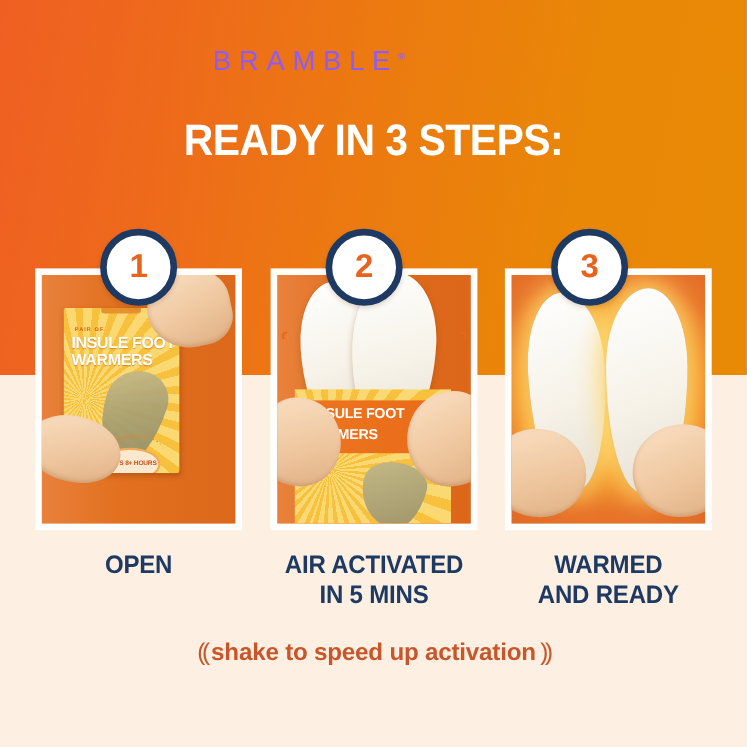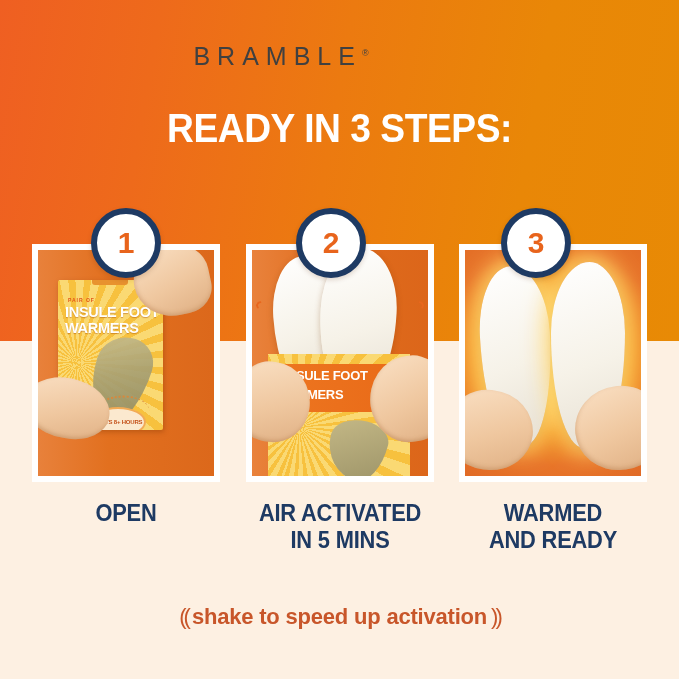--- a/index.html
+++ b/index.html
@@ -17,21 +17,21 @@
     background:linear-gradient(100deg,#EF5F22 0%,#EE6A1B 22%,#EC7A10 48%,#E98707 75%,#E88A05 100%);
   }
   #bg-bottom {
     position:absolute; left:0; top:341px; width:679px; height:338px;
     background:#FDF0E2;
   }
 
   
   #logo {
     position:absolute; left:0; top:42px; width:562px;
-    text-align:center; color:#404040;
+    text-align:center; color:#8b5cf6;
     font-size:25px; font-weight:400; letter-spacing:7px;
   }
   #logo .reg { font-size:9px; vertical-align:super; letter-spacing:0; }
 
   #headline {
     position:absolute; left:0; top:106px; width:679px;
     text-align:center; color:#FFFFFF;
     font-size:40px; font-weight:bold; letter-spacing:-0.5px;
     transform:scaleX(0.93); transform-origin:center;
   }
@@ -187,21 +187,21 @@
   }
   .caption {
     width:188px; text-align:center;
     color:#1E3A63; font-size:23px; font-weight:bold;
     line-height:1.18; letter-spacing:-0.2px;
     transform:scaleX(0.95); transform-origin:center top;
   }
 
   
   #tagline {
-    position:absolute; left:0; top:604px; width:679px;
+    position:absolute; left:0; top:580px; width:679px;
     text-align:center; color:#C8562A;
     font-size:22px; font-weight:bold; letter-spacing:-0.2px;
     white-space:nowrap;
   }
   #tagline .paren { font-weight:500; letter-spacing:-3px; padding:0 4px; }
 </style>
 </head>
 <body>
 
 <div id="bg-top"></div>

